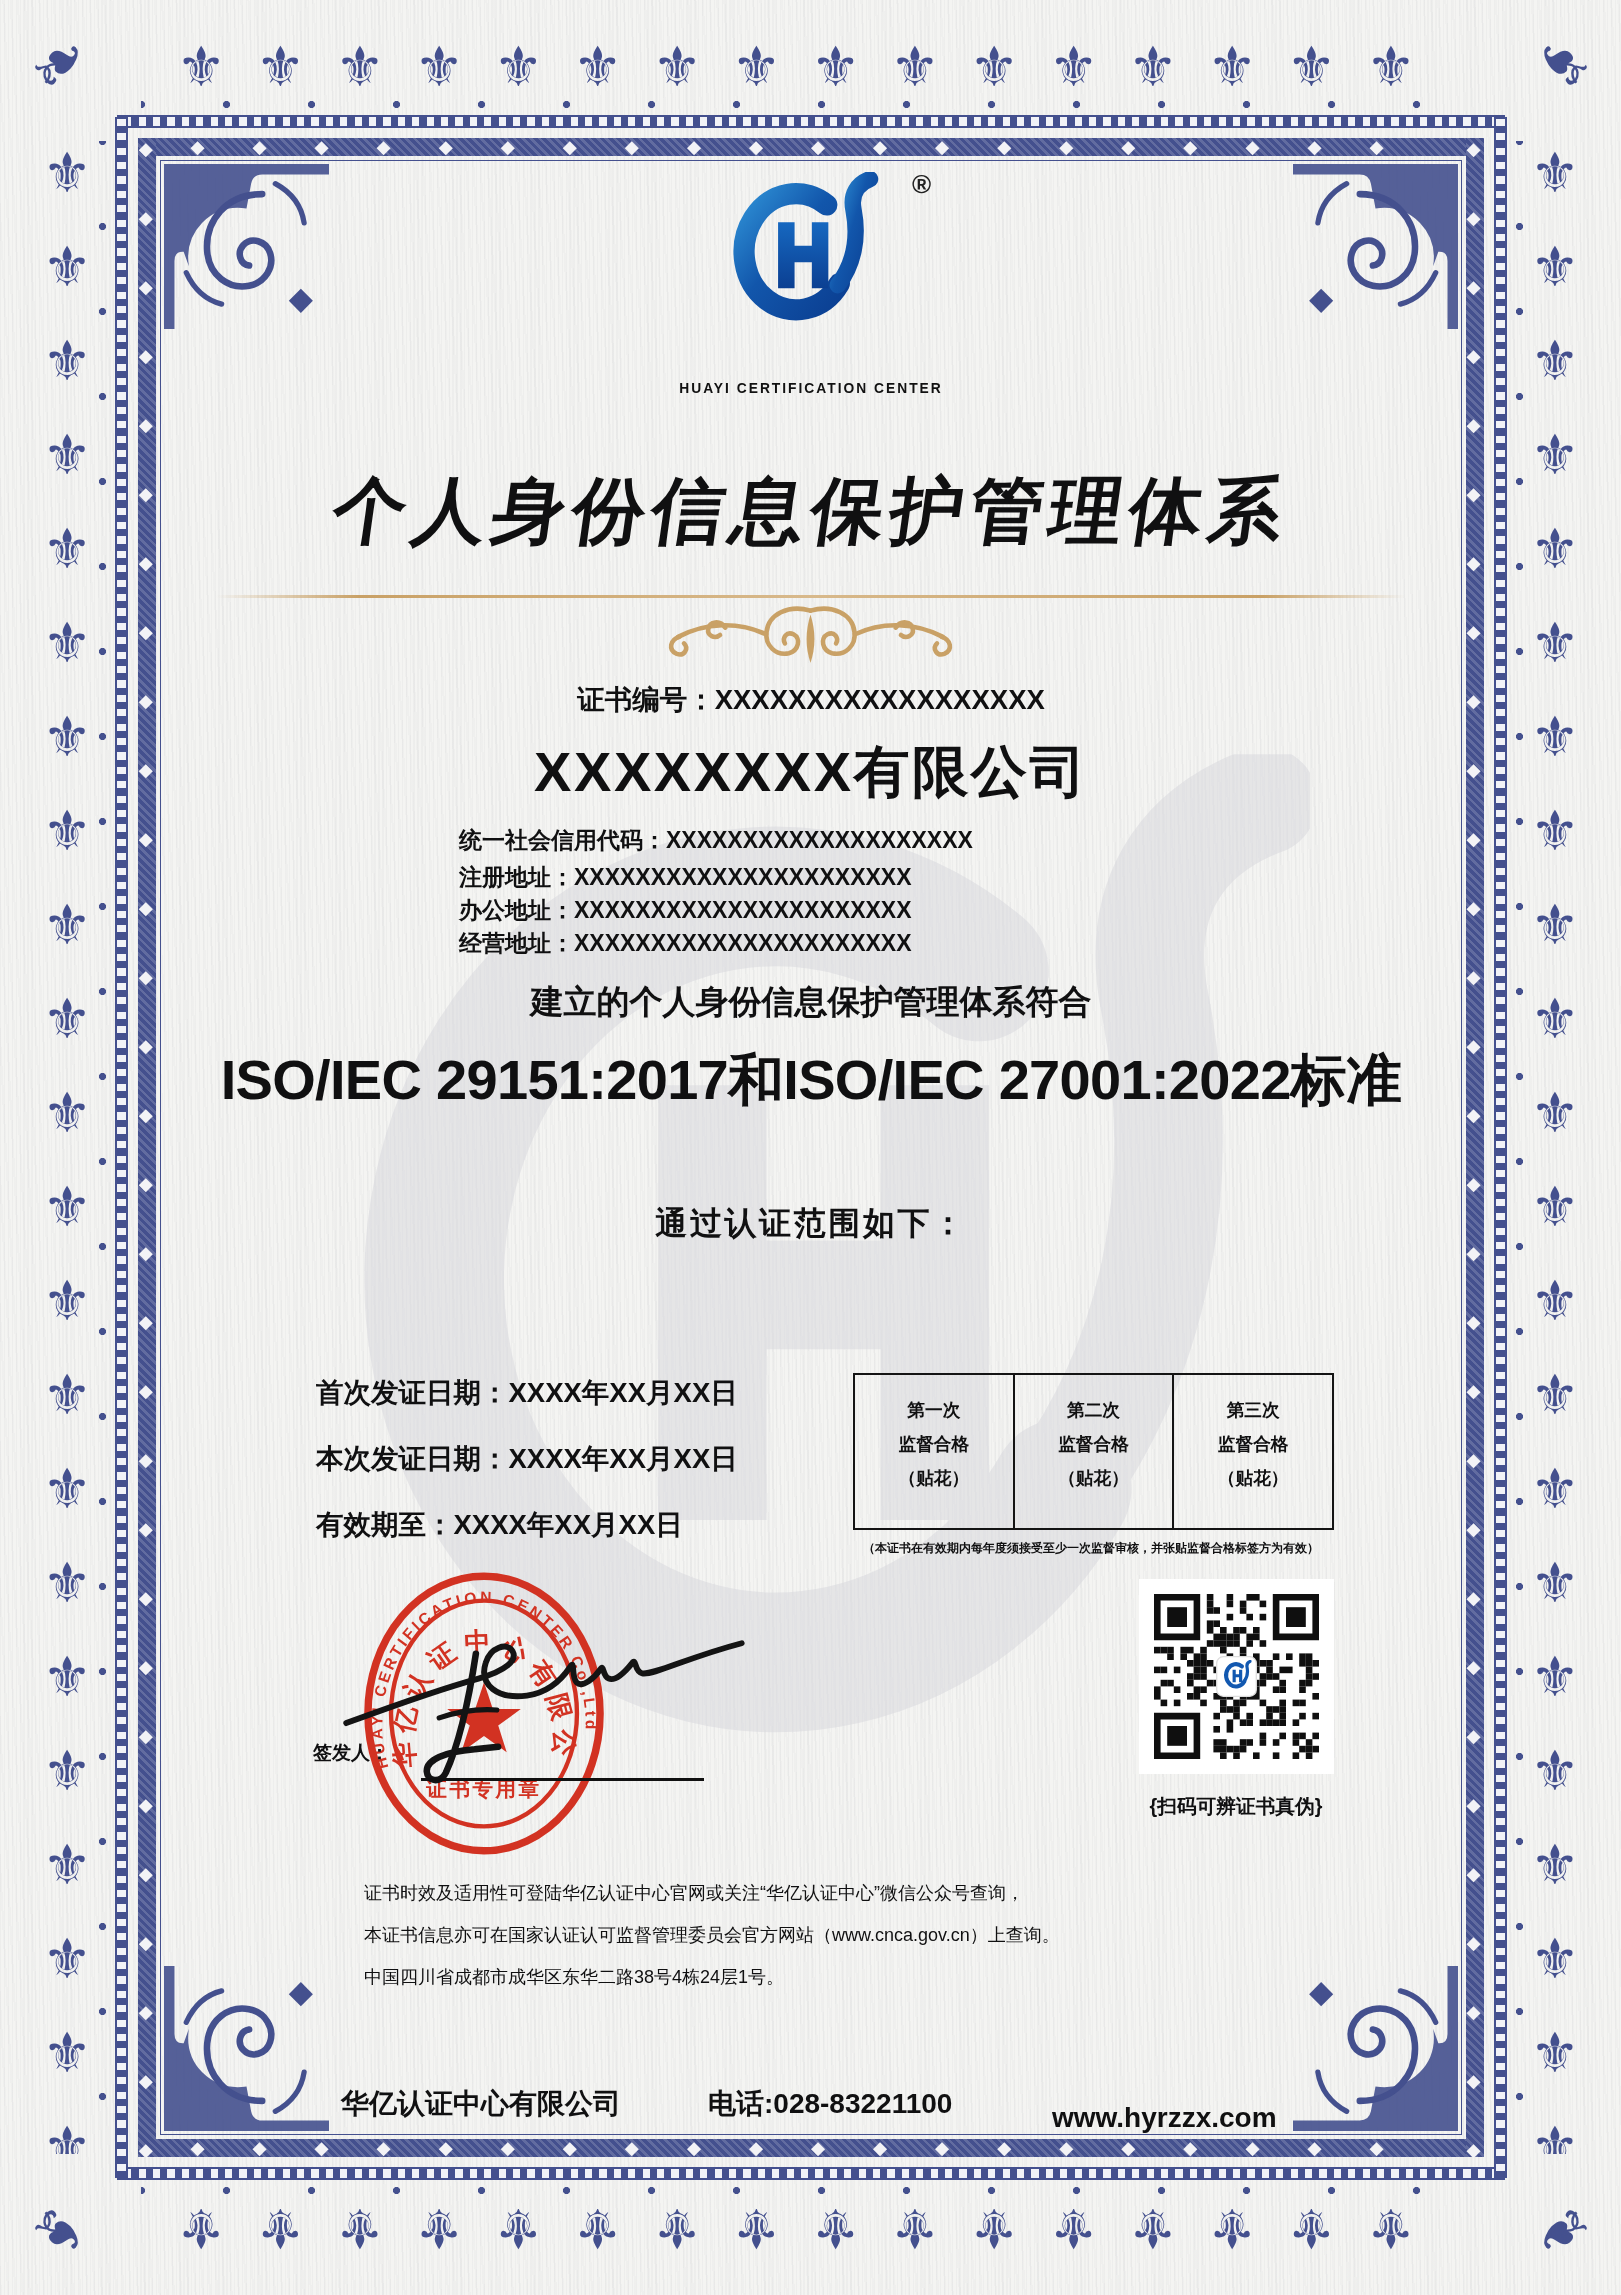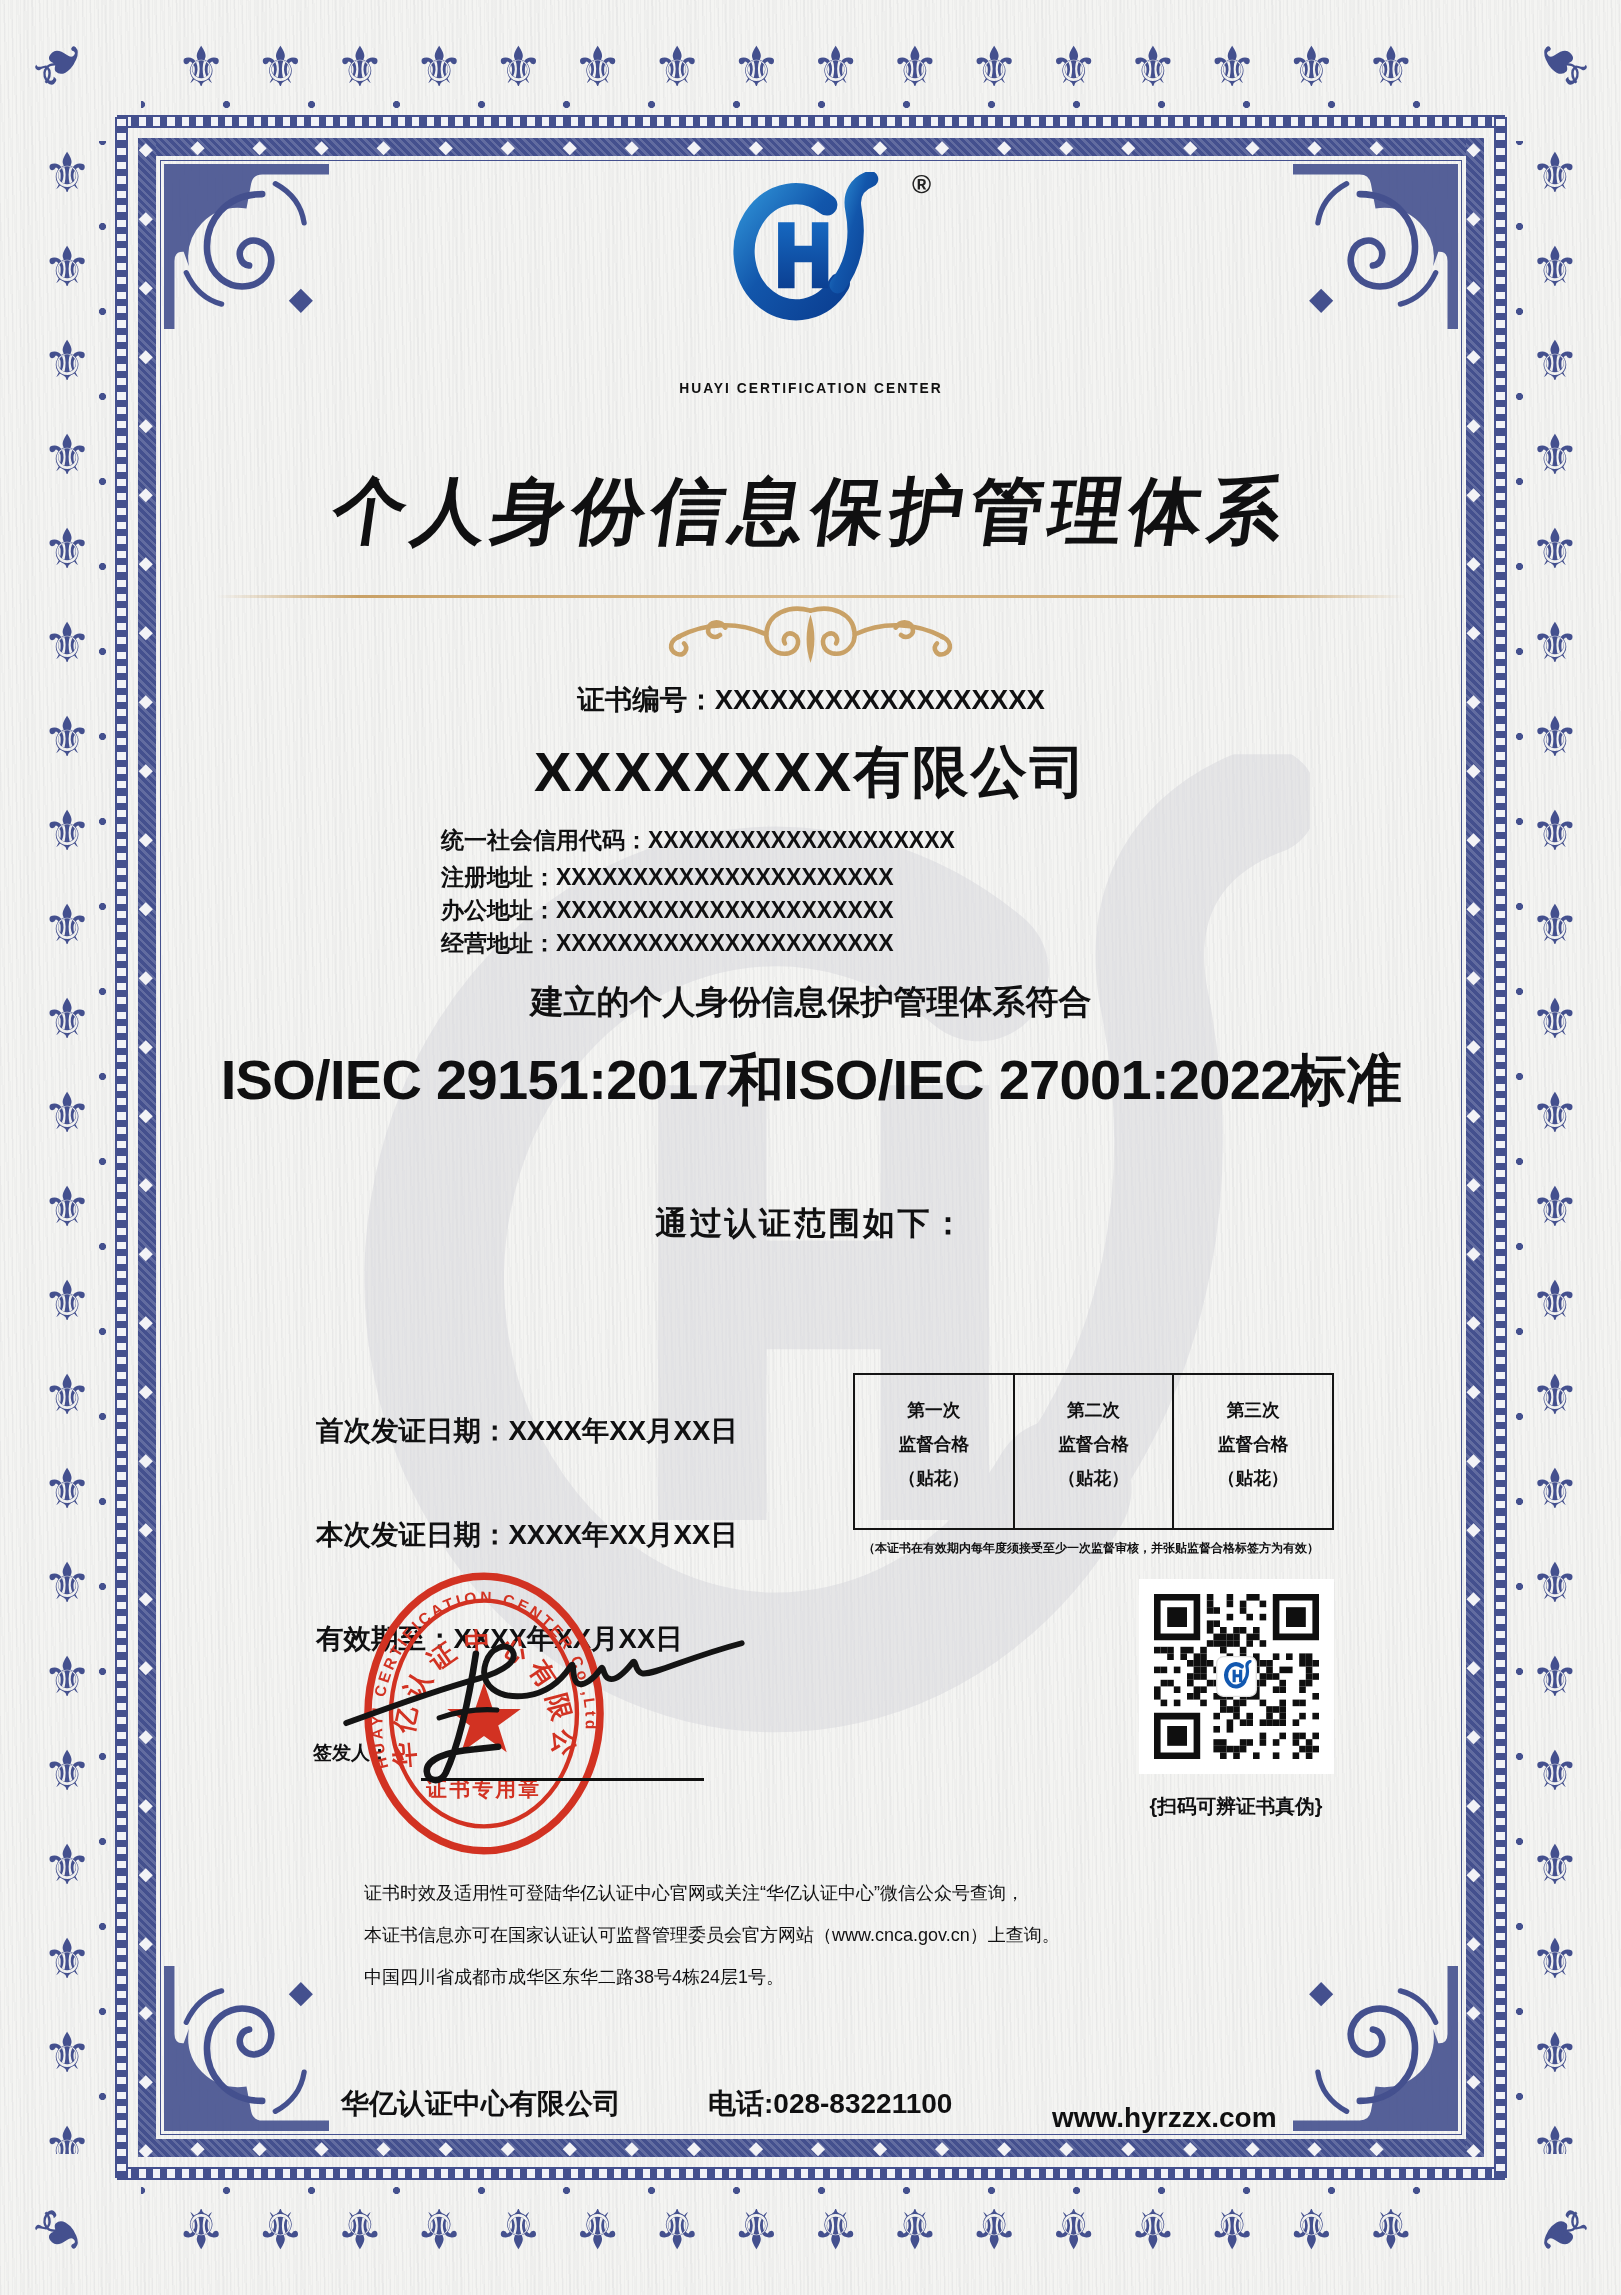--- a/index.html
+++ b/index.html
@@ -76,29 +76,29 @@
   .logo-svg{left:697px;top:172px;width:203px;height:165px;}
   .logo-reg{left:912px;top:169px;font-size:26px;font-weight:700;color:#222;}
   .logo-cn{top:342px;font-size:31px;font-weight:800;letter-spacing:11.8px;color:#111;}
   .logo-en{top:381px;font-size:13.8px;font-weight:700;letter-spacing:2px;color:#111;}
   .main-title{top:463px;font-size:73px;font-weight:900;letter-spacing:6.6px;transform:skewX(-8deg);}
   .gold-line{left:216px;right:216px;top:595px;height:2.6px;
     background:linear-gradient(90deg, rgba(201,161,102,0) 0%, #c9a166 12%, #d8b98b 50%, #c9a166 88%, rgba(201,161,102,0) 100%);}
   .gold-flourish{left:627px;top:600px;width:367px;height:79px;}
   .cert-no{top:682px;font-size:27.5px;font-weight:700;}
   .company{top:735px;font-size:56px;font-weight:800;letter-spacing:2.6px;}
-  .info-block{left:441px;top:824px;width:721px;font-size:23px;font-weight:700;line-height:33px;}
+  .info-block{left:459px;top:824px;width:721px;font-size:23px;font-weight:700;line-height:33px;}
   .info-block .line{white-space:nowrap;}
   .info-block .line:first-child{margin-bottom:3.9px;}
   .establish{top:980px;font-size:33px;font-weight:800;}
   .standard{top:1043px;font-size:56px;font-weight:900;letter-spacing:-0.7px;}
   .scope-head{top:1202px;font-size:32px;font-weight:800;letter-spacing:2.6px;}
   .scope-x{top:1256px;font-size:36px;font-weight:700;letter-spacing:1.3px;}
   .dates{left:316px;top:1375px;font-size:27.5px;font-weight:700;}
-  .dates .dline{height:66px;white-space:nowrap;margin-top:38px;}
+  .dates .dline{height:66px;white-space:nowrap;}
   .sup-table{left:853px;top:1373px;width:477px;height:153px;border:2px solid #141414;display:flex;}
   .sup-cell{flex:1;border-right:2px solid #141414;text-align:center;padding-top:18.3px;
     font-size:17.7px;font-weight:700;line-height:34px;}
   .sup-cell:last-child{border-right:none;}
   .sup-note{left:832px;top:1540px;width:518px;text-align:center;font-size:12px;font-weight:700;}
   .stamp-svg{left:359px;top:1570px;width:250px;height:287px;}
   .sig-svg{left:341px;top:1613px;width:419px;height:177px;}
   .issuer{left:313px;top:1740px;font-size:19px;font-weight:700;}
   .issuer-line{left:421px;top:1778px;width:283px;height:2.6px;background:#111;}
   .qr-box{left:1139px;top:1579px;width:195px;height:195px;background:#fff;display:flex;align-items:center;justify-content:center;}

